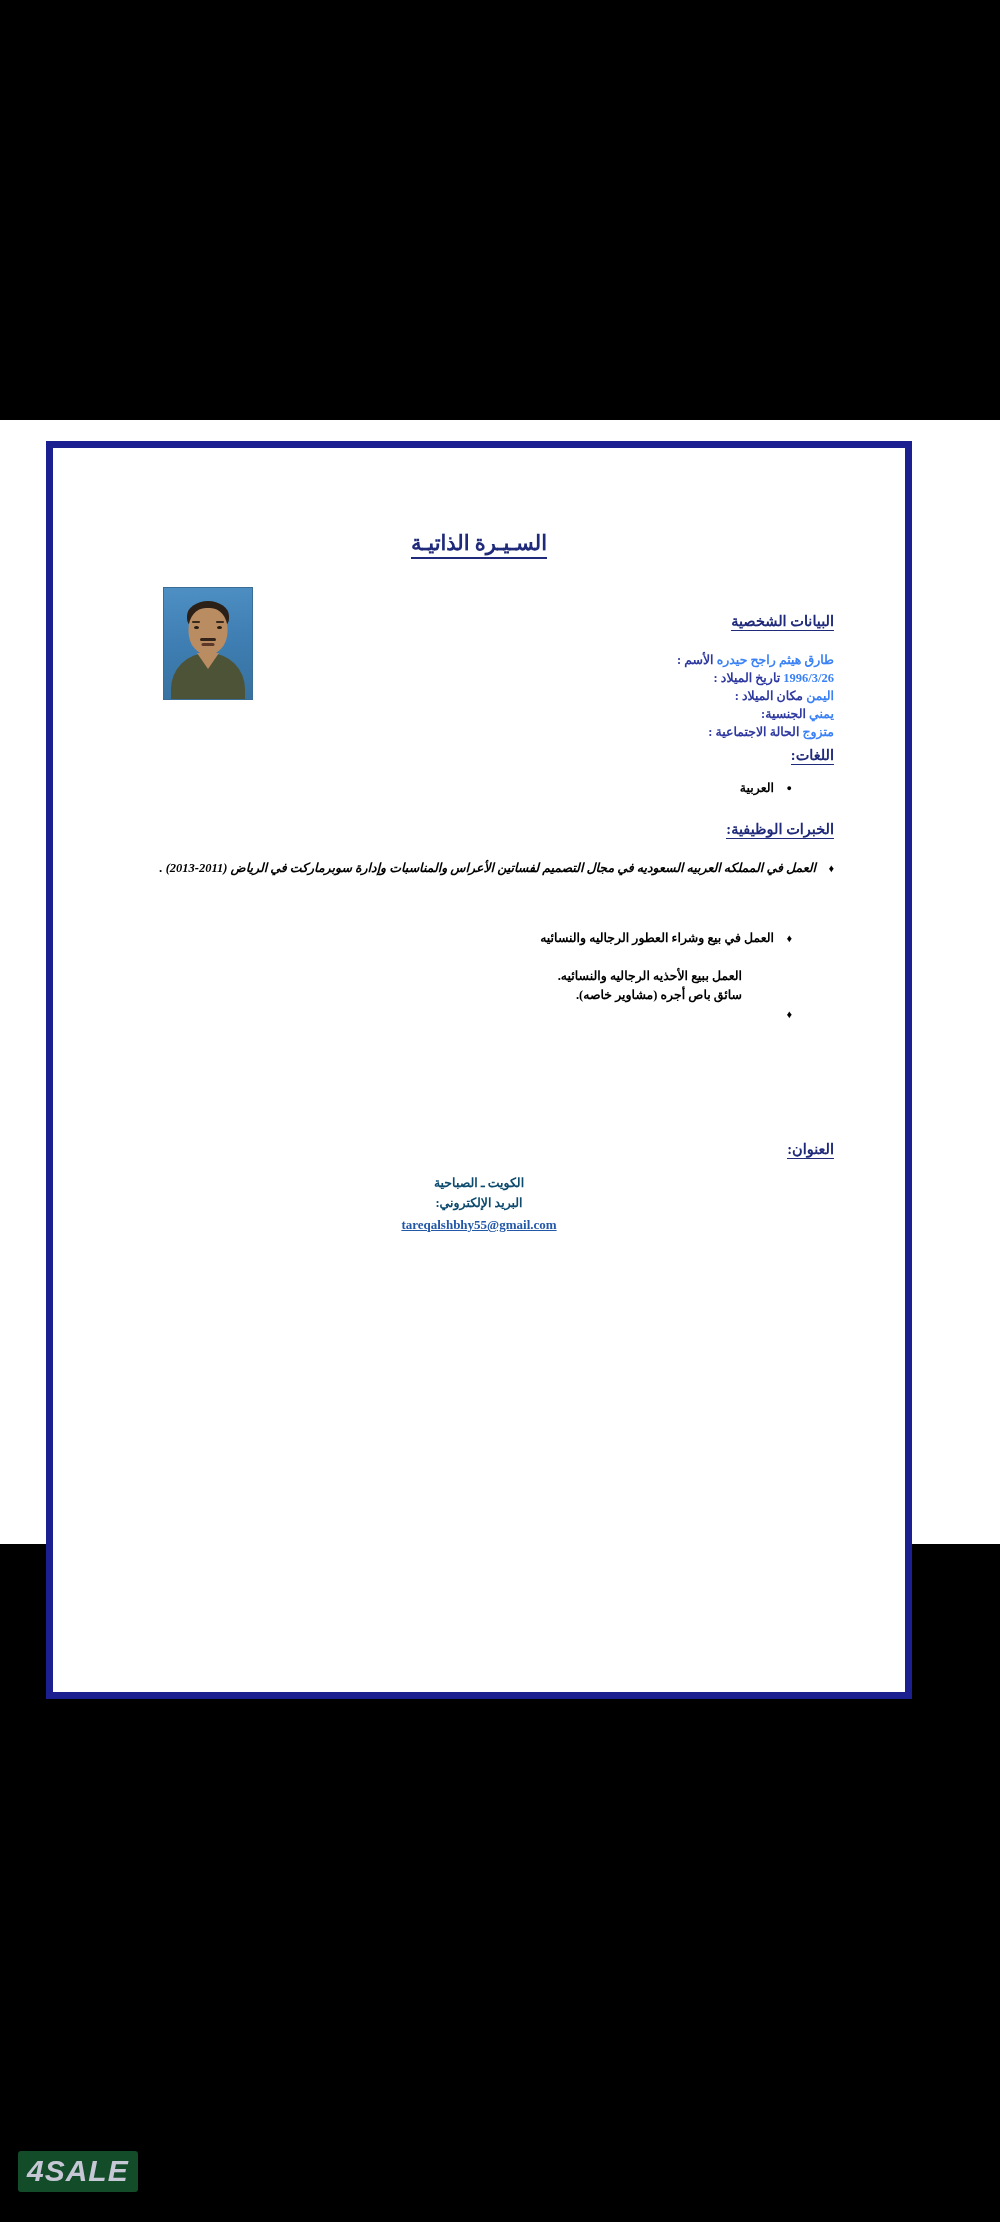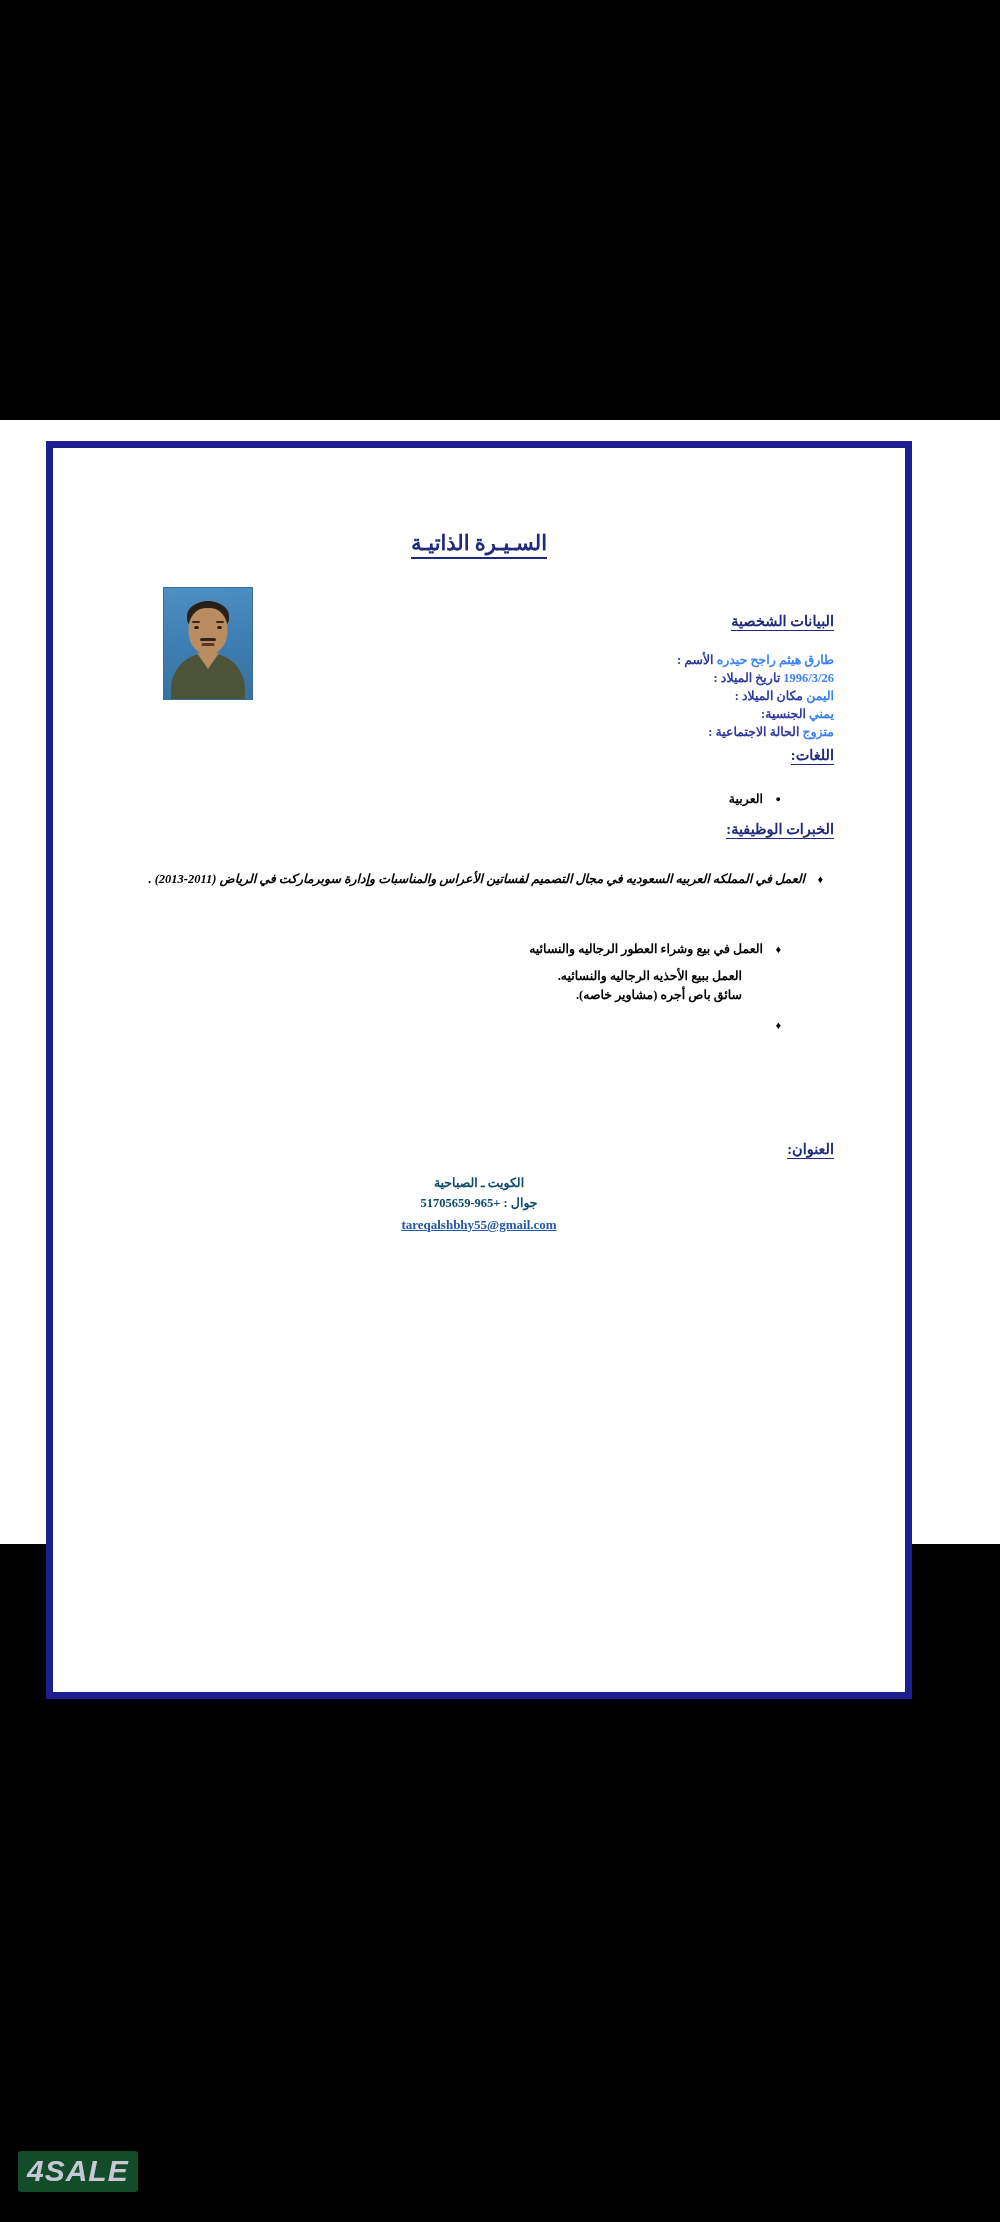--- a/index.html
+++ b/index.html
@@ -198,21 +198,21 @@
   .field-label {
     color: #2f3aa0;
     font-weight: bold;
   }
   .field-value {
     color: #3b82f6;
     font-weight: bold;
   }
 
   .blist {
-    margin: 11px;
+    margin: 0;
     padding: 0;
     list-style: none;
   }
   .blist li {
     position: relative;
     padding-right: 18px;
     font-size: 12.5px;
     font-weight: bold;
     line-height: 19px;
     color: #000;
@@ -367,21 +367,21 @@
           <li></li>
         </ul>
       </div>
 
       <div class="rcol sec-head" style="top:686px;">
         <span>العنوان:</span>
       </div>
 
       <div class="centered-block" style="top:718px;">
         <div class="contact-line">الكويت ـ  الصباحية</div>
-        <div class="contact-line">جوال : +965-51705659</div>
+        <div class="contact-line">البريد الإلكتروني:</div>
         <div style="margin-top:2px;">
           <a class="email-link" href="#">tareqalshbhy55@gmail.com</a>
         </div>
       </div>
 
     </div>
   </div>
 </div>
 
 <div class="watermark">

